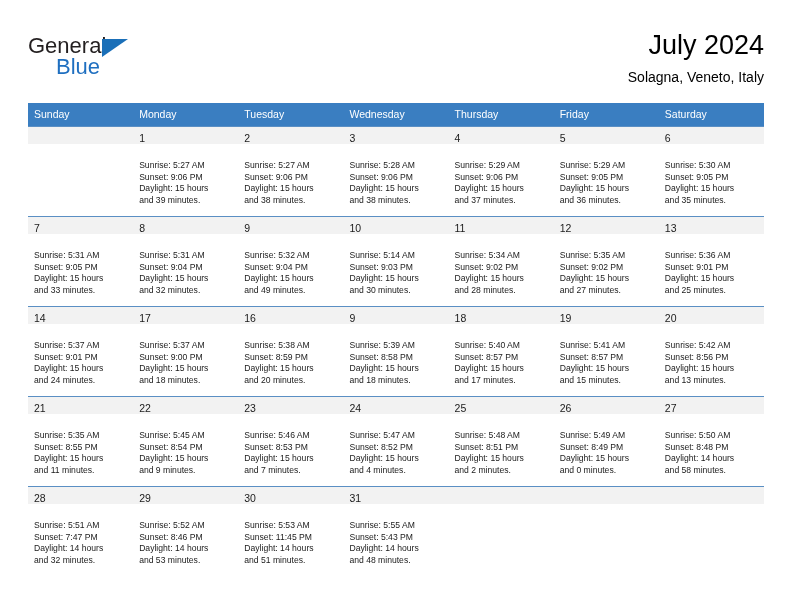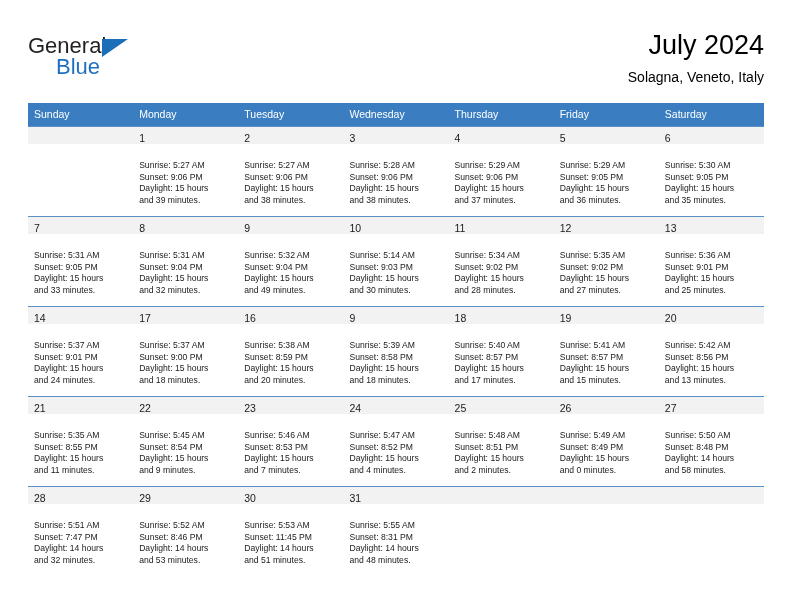--- a/index.html
+++ b/index.html
@@ -520,21 +520,21 @@
                 <div>Daylight: 14 hours</div>
                 <div>and 51 minutes.</div>
               </div>
             </div>
           </td>
           <td>
             <div class="daycell">
               <div class="daynum-band"><span class="daynum">31</span></div>
               <div class="details">
                 <div>Sunrise: 5:55 AM</div>
-                <div>Sunset: 8:31 PM</div>
+                <div>Sunset: 5:43 PM</div>
                 <div>Daylight: 14 hours</div>
                 <div>and 48 minutes.</div>
               </div>
             </div>
           </td>
           <td>
             <div class="daycell empty">
               <div class="daynum-band"></div>
             </div>
           </td>

